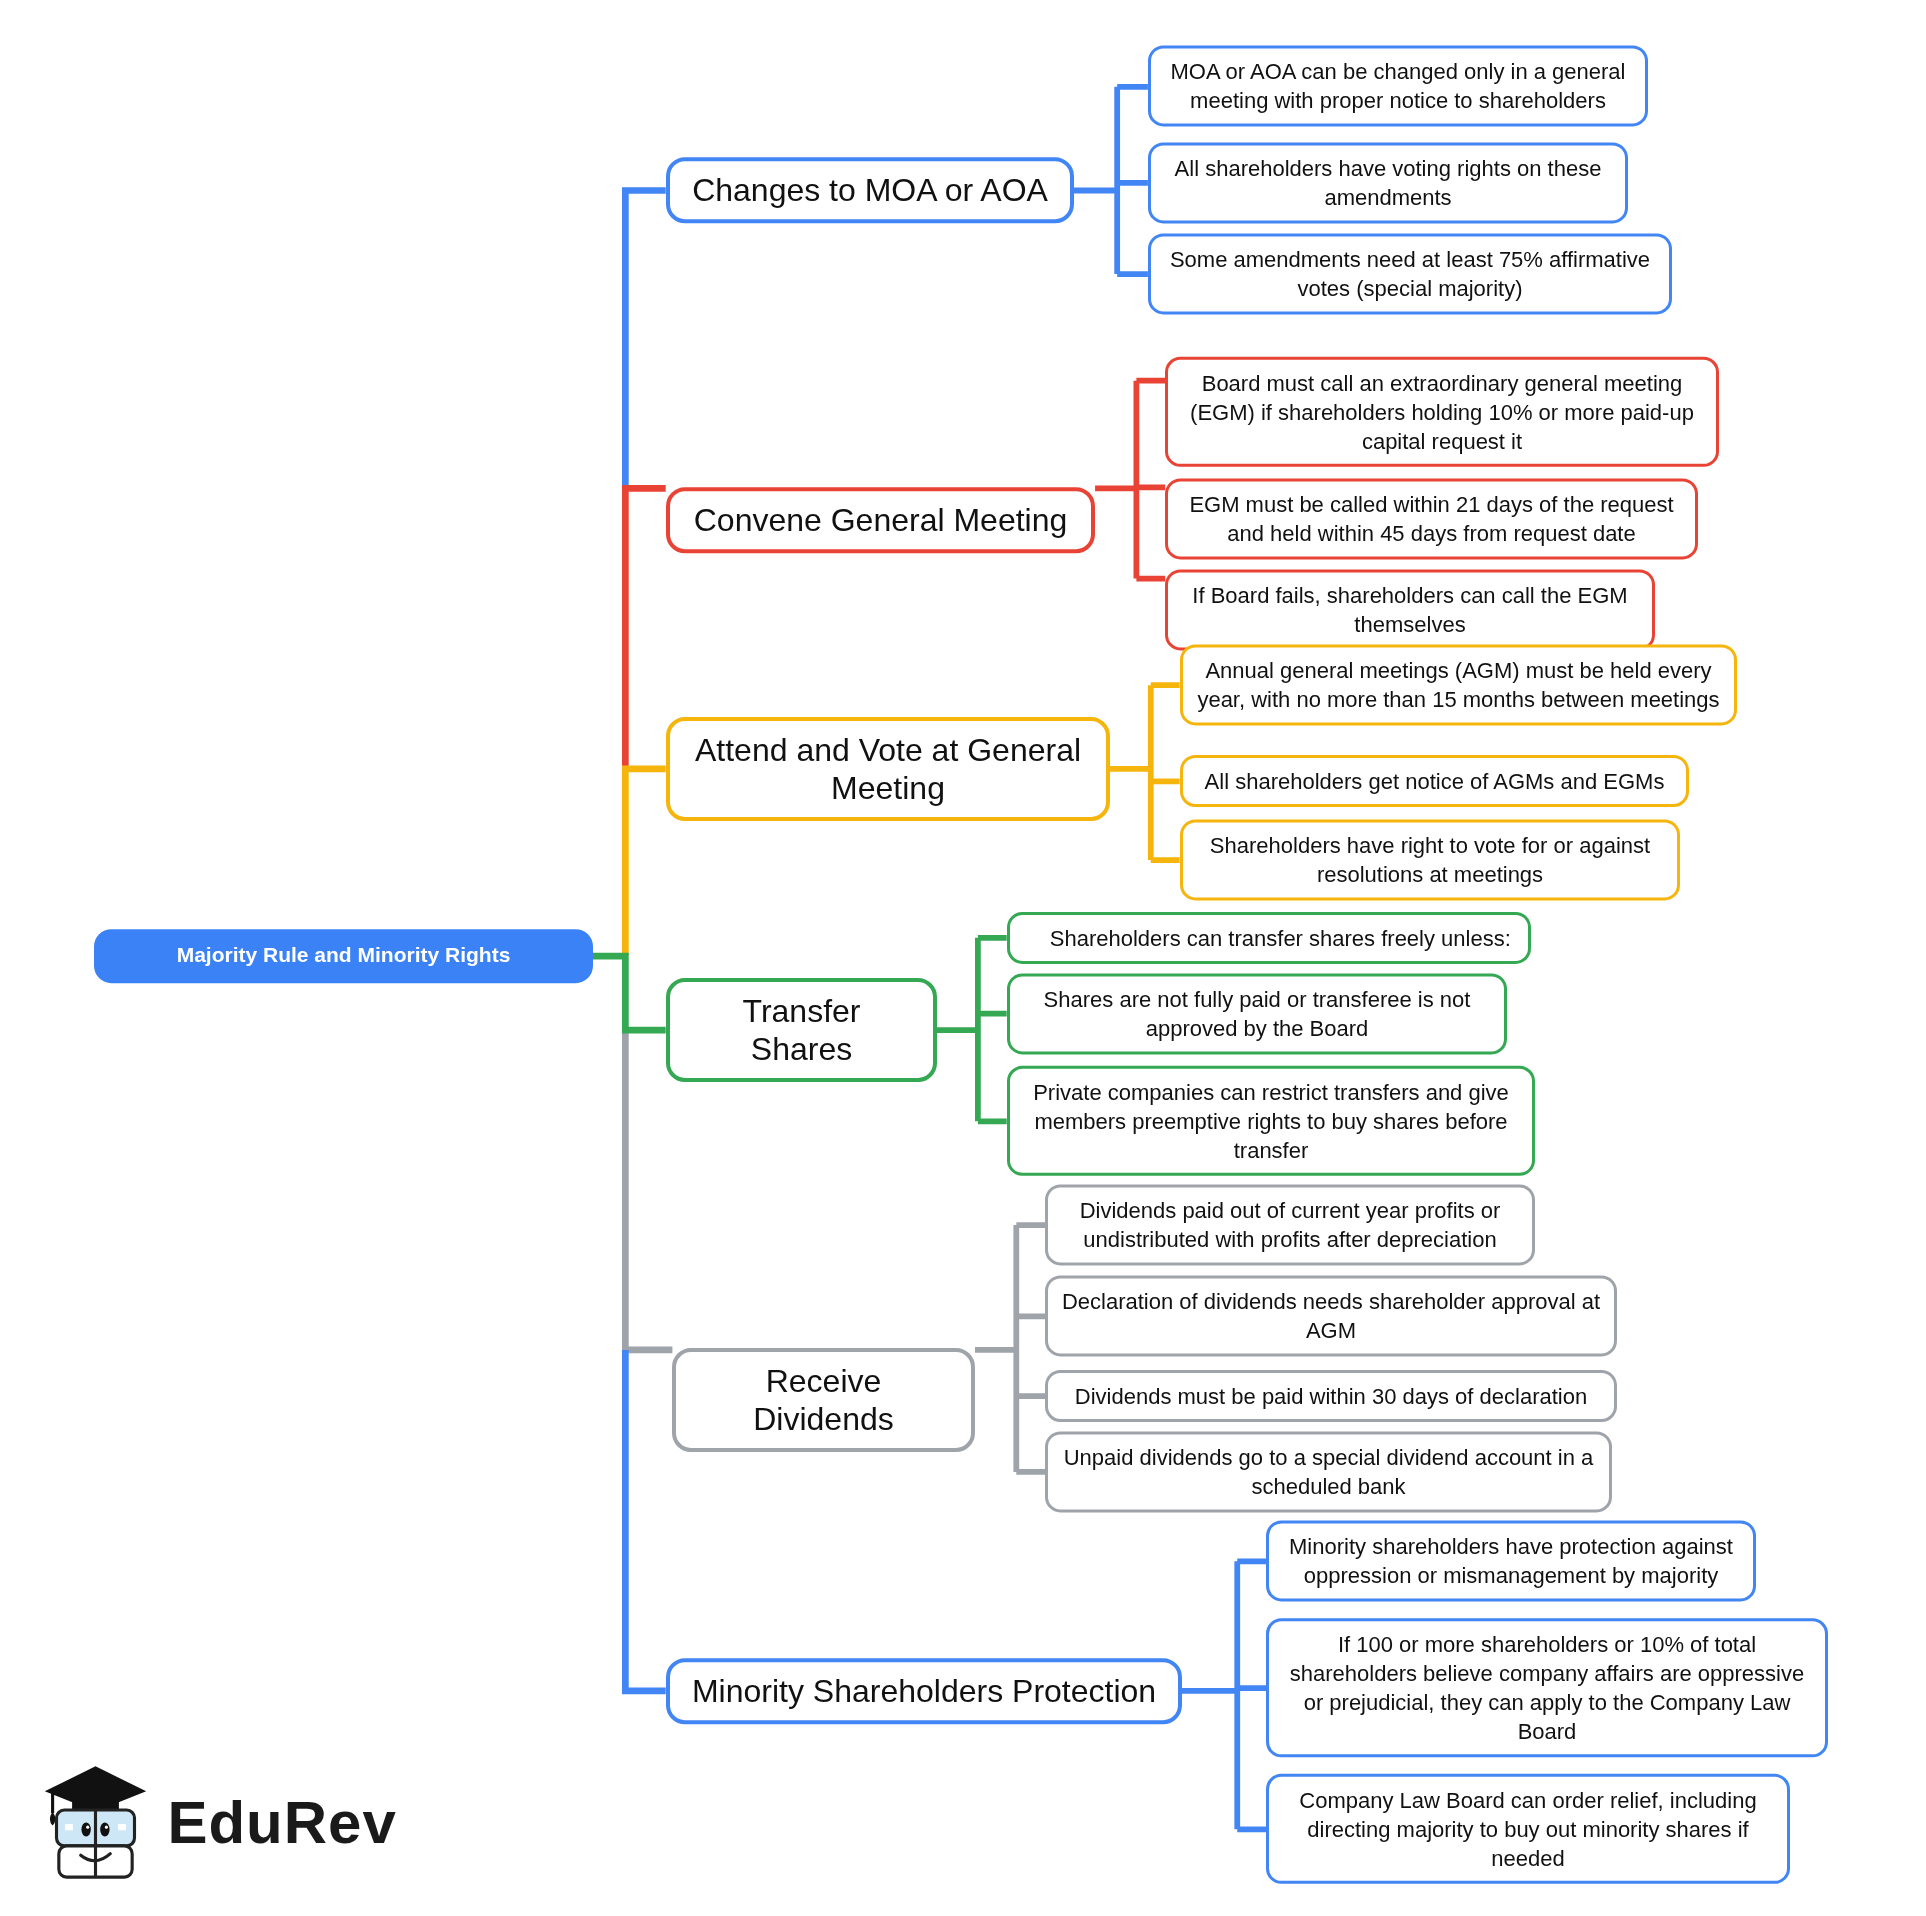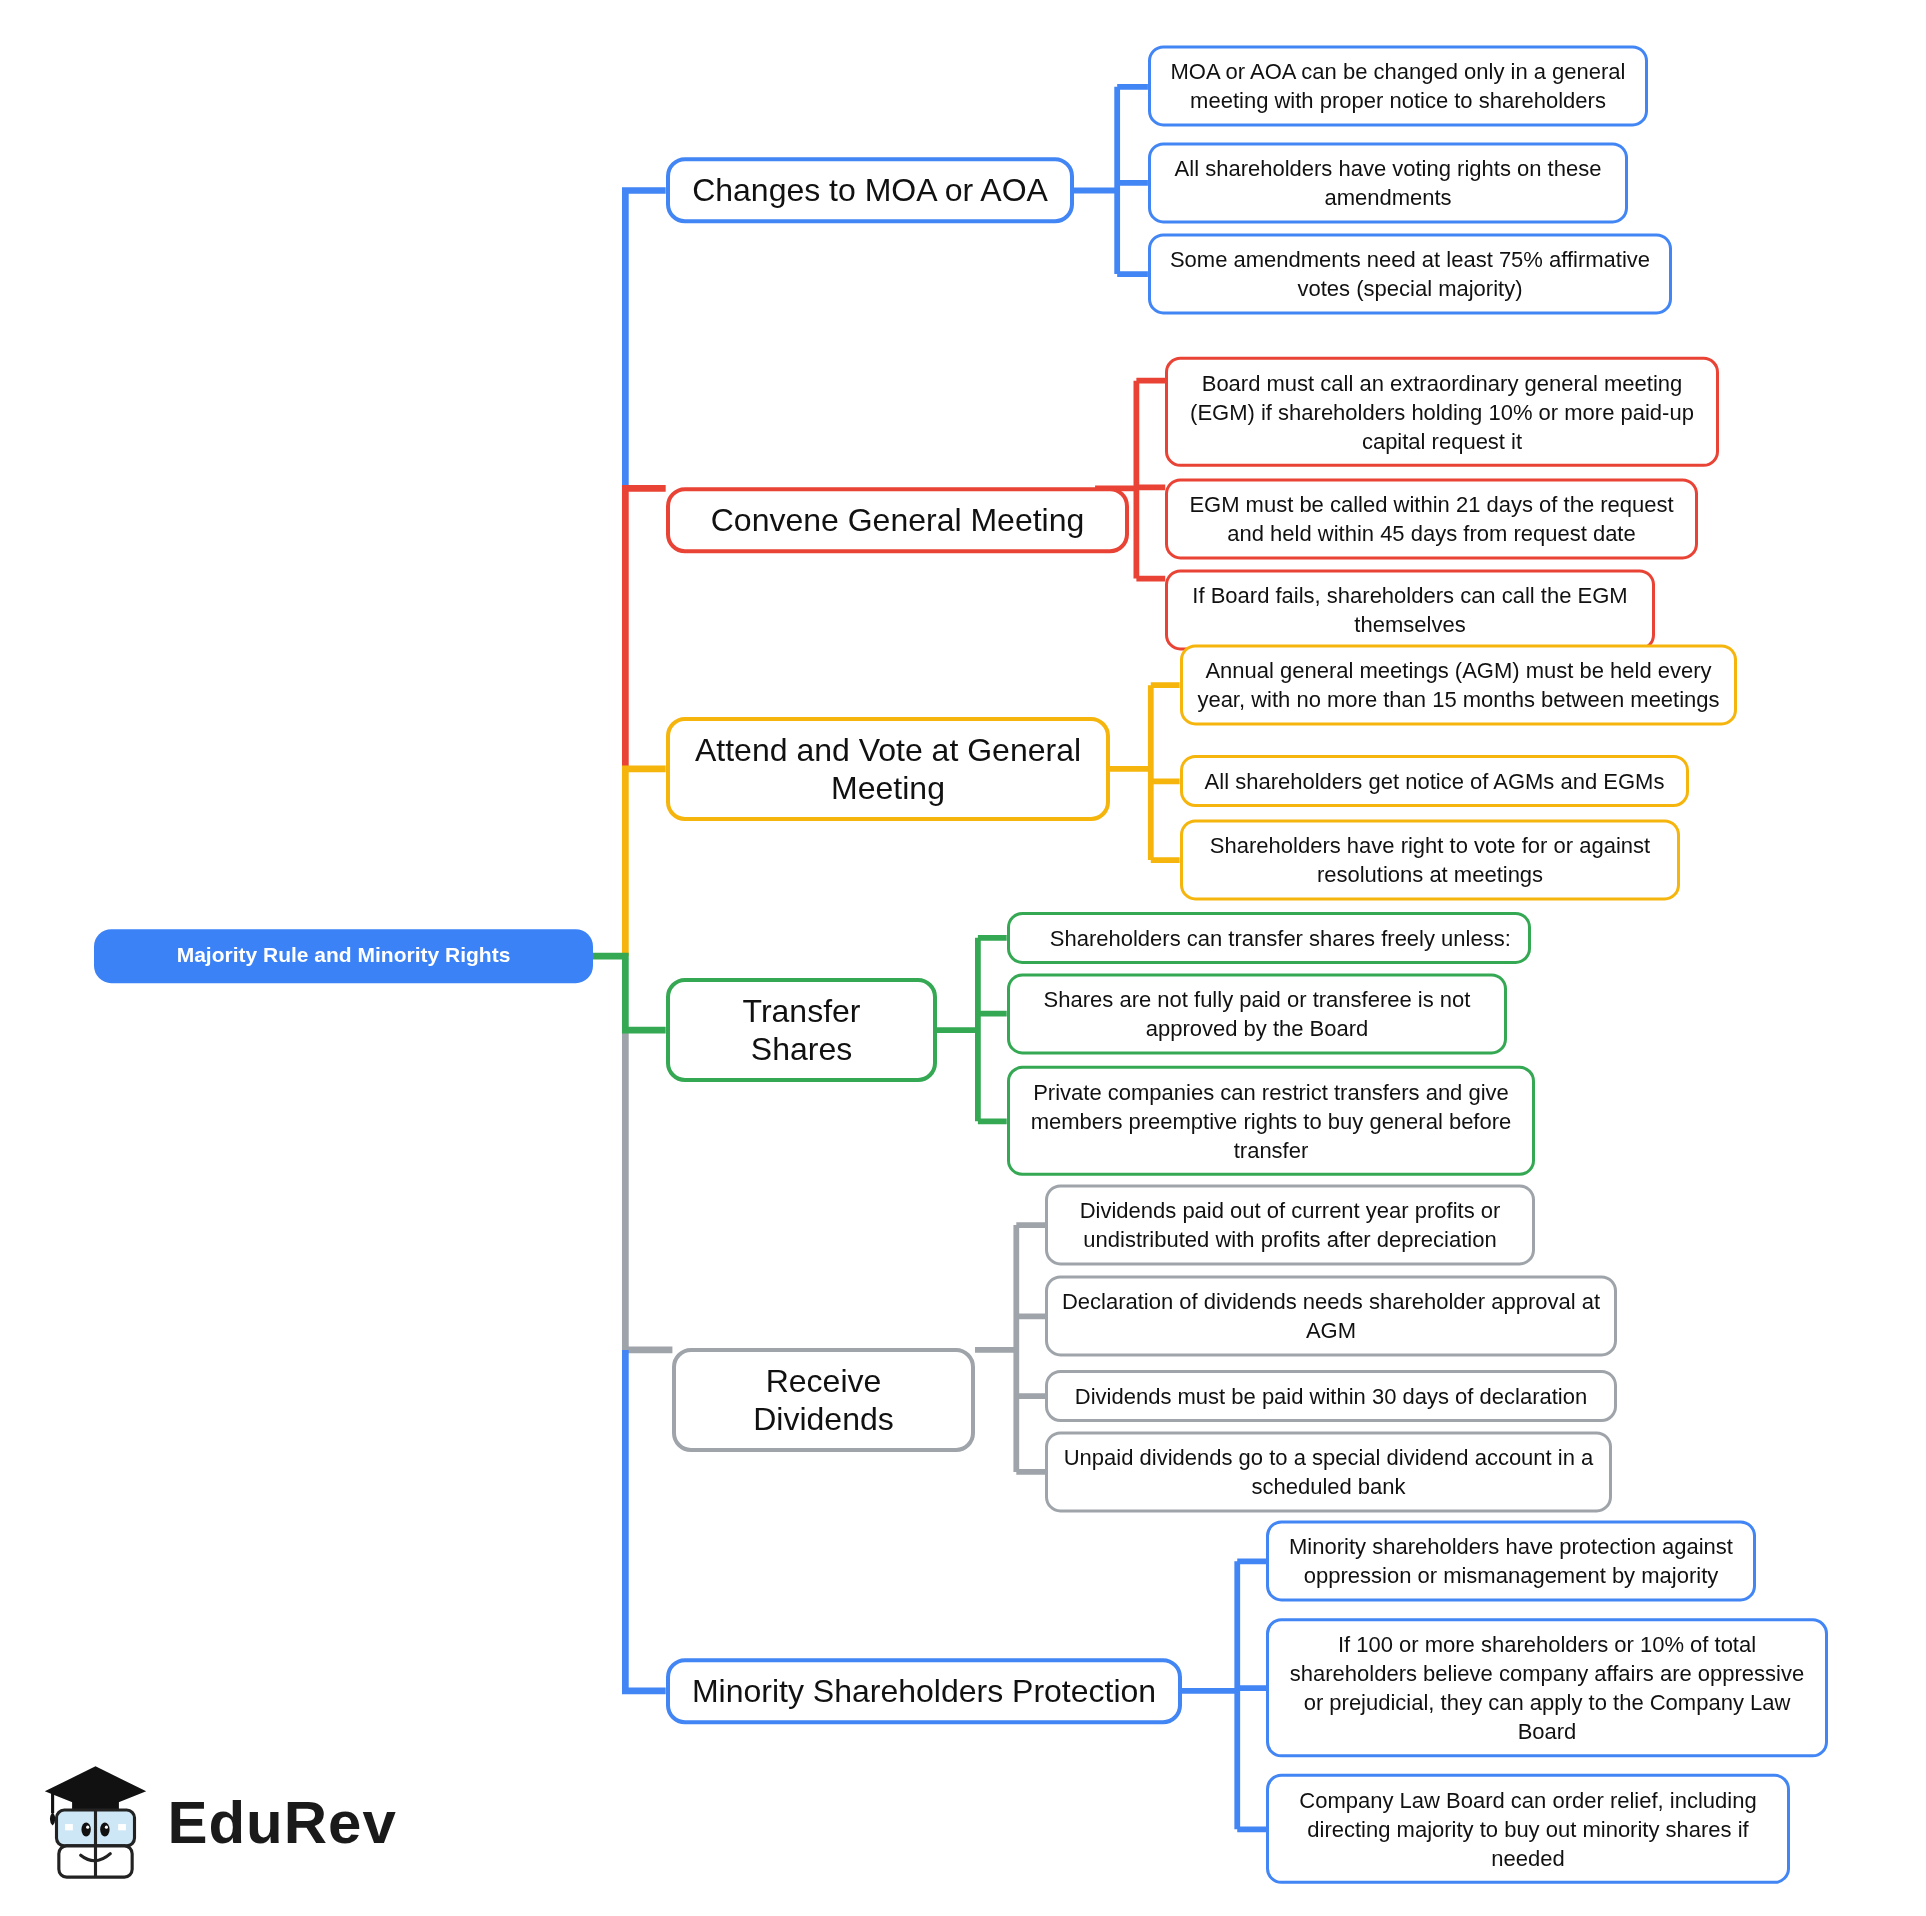--- a/index.html
+++ b/index.html
@@ -50,34 +50,34 @@
     <path class="p-blue w6" d="M1230 1760 H1288 M1288 1625 V1904 M1288 1625 H1318 M1288 1757 H1318 M1288 1904 H1318"></path>
   </svg>
 
   <div class="node root" style="left:94px;top:956px;width:499px;">Majority Rule and Minority Rights</div>
 
   <div class="node branch b-blue" style="left:666px;top:190px;width:408px;">Changes to MOA or AOA</div>
   <div class="node leaf b-blue" style="left:1148px;top:86px;width:500px;">MOA or AOA can be changed only in a general meeting with proper notice to shareholders</div>
   <div class="node leaf b-blue" style="left:1148px;top:183px;width:480px;">All shareholders have voting rights on these amendments</div>
   <div class="node leaf b-blue" style="left:1148px;top:274px;width:524px;">Some amendments need at least 75% affirmative votes (special majority)</div>
 
-  <div class="node branch b-red" style="left:666px;top:488px;width:463px;">Convene General Meeting</div>
+  <div class="node branch b-red" style="left:666px;top:488px;width:429px;">Convene General Meeting</div>
   <div class="node leaf b-red" style="left:1165px;top:380px;width:554px;">Board must call an extraordinary general meeting (EGM) if shareholders holding 10% or more paid-up capital request it</div>
   <div class="node leaf b-red" style="left:1165px;top:487px;width:533px;">EGM must be called within 21 days of the request and held within 45 days from request date</div>
   <div class="node leaf b-red" style="left:1165px;top:578px;width:490px;">If Board fails, shareholders can call the EGM themselves</div>
 
   <div class="node branch b-yellow" style="left:666px;top:769px;width:444px;">Attend and Vote at General Meeting</div>
   <div class="node leaf b-yellow" style="left:1180px;top:685px;width:557px;">Annual general meetings (AGM) must be held every year, with no more than 15 months between meetings</div>
   <div class="node leaf b-yellow" style="left:1180px;top:781px;width:509px;">All shareholders get notice of AGMs and EGMs</div>
   <div class="node leaf b-yellow" style="left:1180px;top:860px;width:500px;">Shareholders have right to vote for or against resolutions at meetings</div>
 
   <div class="node branch b-green" style="left:666px;top:1030px;width:271px;">Transfer Shares</div>
   <div class="node leaf b-green" style="left:1007px;top:938px;width:524px;padding-left:36px;">Shareholders can transfer shares freely unless:</div>
   <div class="node leaf b-green" style="left:1007px;top:1014px;width:500px;">Shares are not fully paid or transferee is not approved by the Board</div>
-  <div class="node leaf b-green" style="left:1007px;top:1121px;width:528px;">Private companies can restrict transfers and give members preemptive rights to buy general before transfer</div>
+  <div class="node leaf b-green" style="left:1007px;top:1121px;width:528px;">Private companies can restrict transfers and give members preemptive rights to buy shares before transfer</div>
 
   <div class="node branch b-gray" style="left:672px;top:1400px;width:303px;">Receive Dividends</div>
   <div class="node leaf b-gray" style="left:1045px;top:1225px;width:490px;">Dividends paid out of current year profits or undistributed with profits after depreciation</div>
   <div class="node leaf b-gray" style="left:1045px;top:1316px;width:572px;">Declaration of dividends needs shareholder approval at AGM</div>
   <div class="node leaf b-gray" style="left:1045px;top:1396px;width:572px;">Dividends must be paid within 30 days of declaration</div>
   <div class="node leaf b-gray" style="left:1045px;top:1472px;width:567px;">Unpaid dividends go to a special dividend account in a scheduled bank</div>
 
   <div class="node branch b-blue" style="left:666px;top:1691px;width:516px;">Minority Shareholders Protection</div>
   <div class="node leaf b-blue" style="left:1266px;top:1561px;width:490px;">Minority shareholders have protection against oppression or mismanagement by majority</div>
   <div class="node leaf b-blue" style="left:1266px;top:1688px;width:562px;">If 100 or more shareholders or 10% of total shareholders believe company affairs are oppressive or prejudicial, they can apply to the Company Law Board</div>

